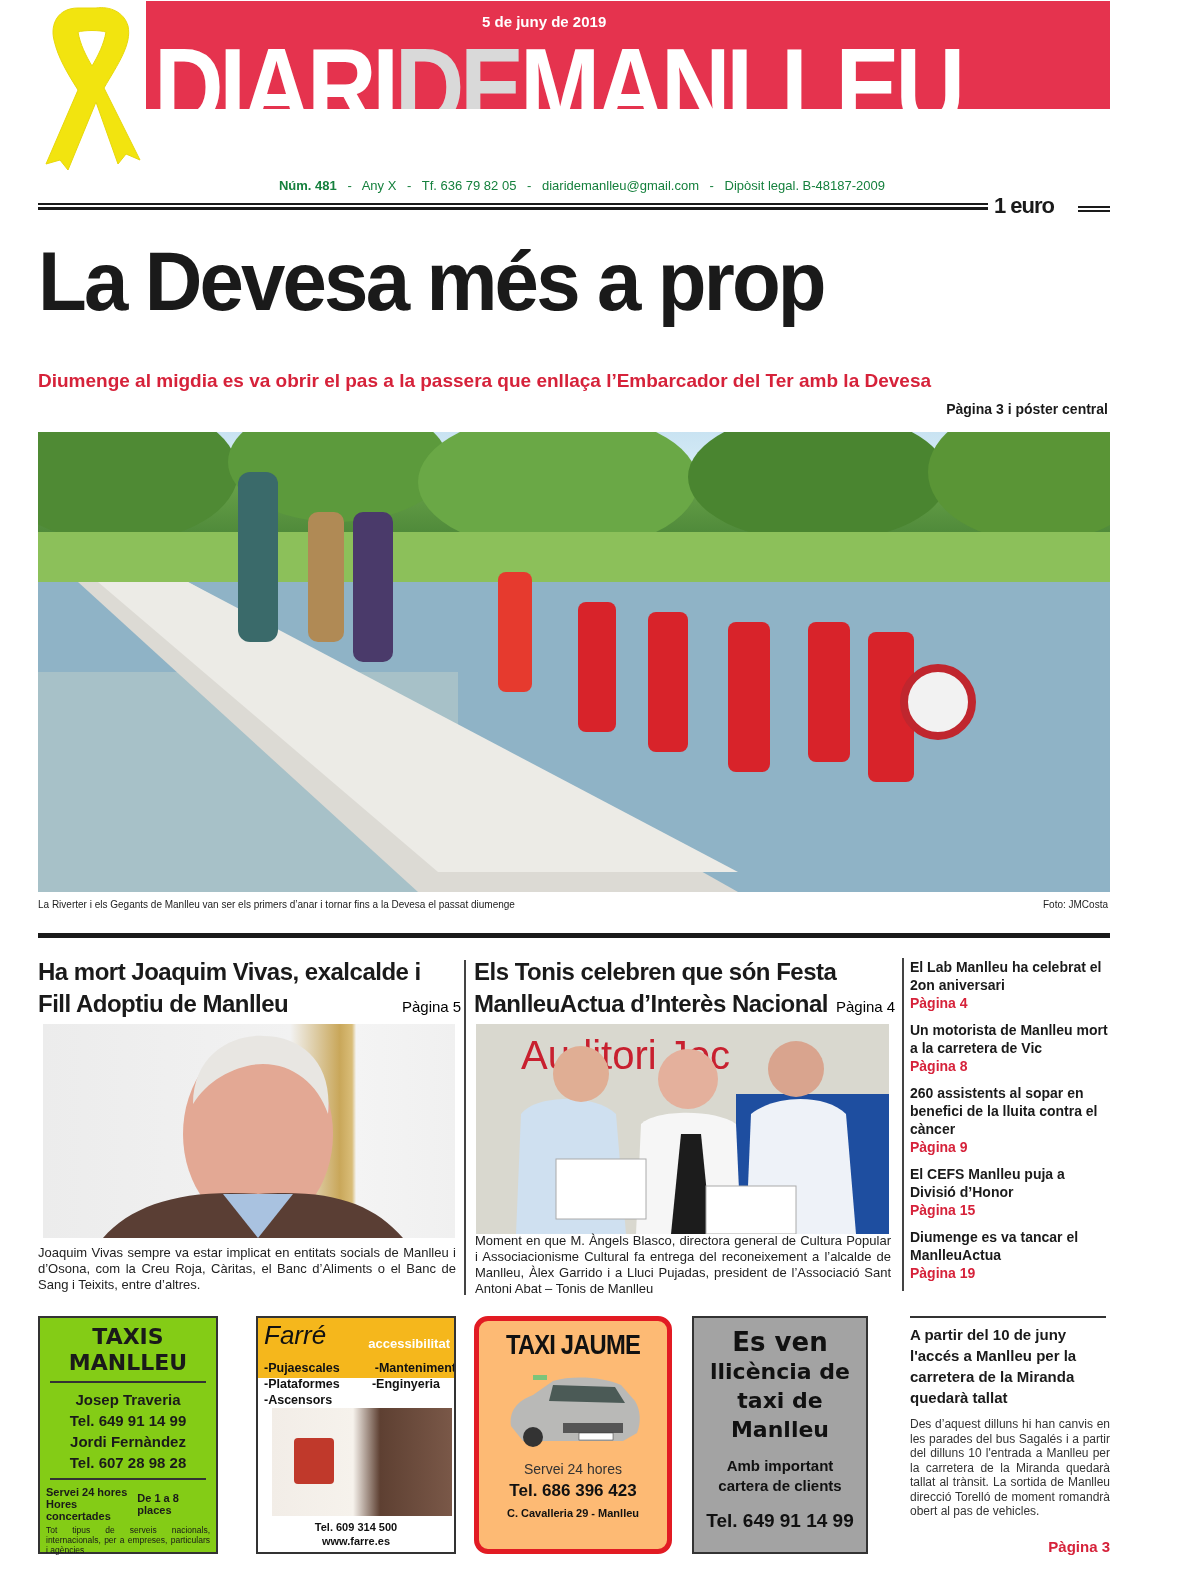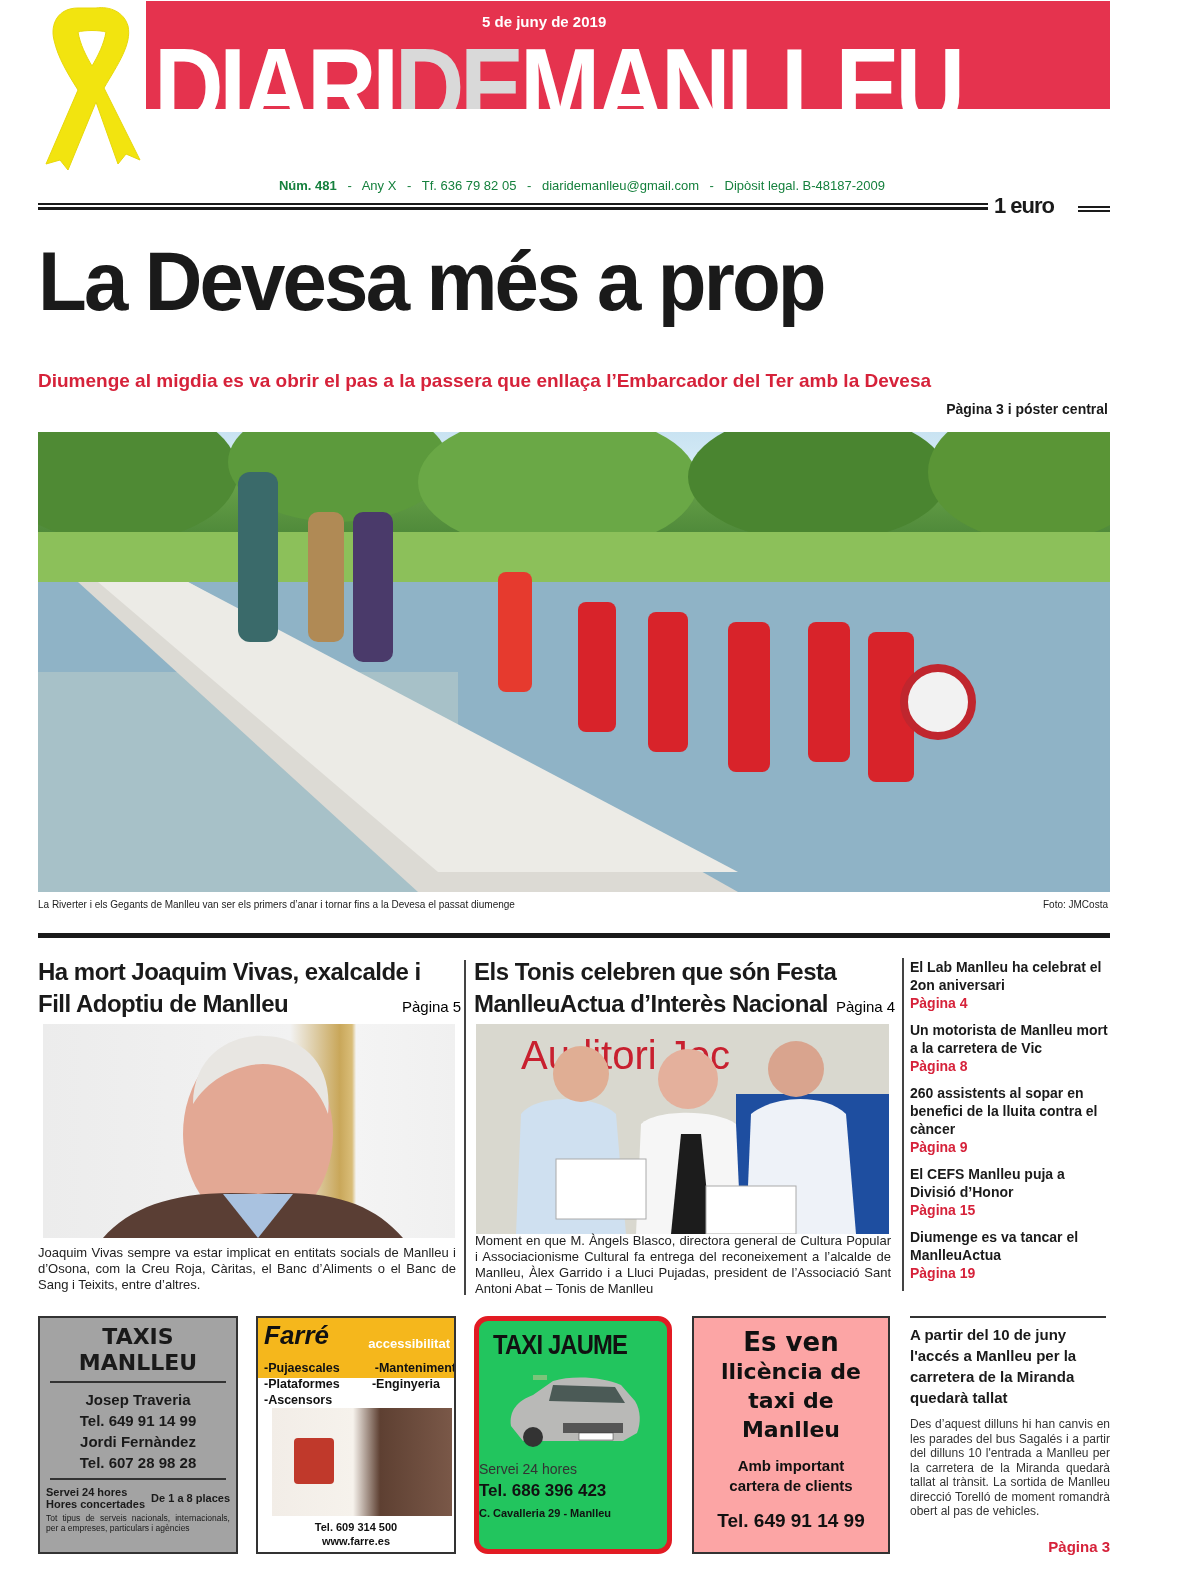--- a/index.html
+++ b/index.html
@@ -105,57 +105,57 @@
 
     
     .briefs { position: absolute; top: 958px; left: 910px; width: 200px; }
     .brief { margin-bottom: 9px; }
     .brief-title { font-weight: bold; font-size: 14px; line-height: 18px; color: #1a1a1a; }
     .brief-page { font-weight: bold; font-size: 14px; line-height: 18px; color: #d6223a; }
 
     
     .ad { position: absolute; top: 1316px; height: 238px; }
     .ad-taxis {
-      left: 38px; width: 200px; background: #a3a3a3; border: 2px solid #333; padding: 6px 6px 4px;
+      left: 38px; width: 180px; background: #84cc16; border: 2px solid #333; padding: 6px 6px 4px;
       text-align: center; color: #1a1a1a;
     }
     .ad-taxis .t1 { font-family: "DejaVu Sans", sans-serif; font-weight: bold; font-size: 22px; line-height: 26px; }
     .ad-taxis hr { border: 0; border-top: 2px solid #333; margin: 5px 4px 6px; }
     .ad-taxis .name { font-weight: bold; font-size: 15px; line-height: 21px; }
     .ad-taxis .bot { display: flex; justify-content: space-between; font-weight: bold; font-size: 11px; text-align: left; }
     .ad-taxis .small { font-size: 8.5px; line-height: 10px; text-align: justify; margin-top: 3px; }
 
     .ad-farre {
       left: 256px; width: 200px; border: 2px solid #333; background: #fff; overflow: hidden;
     }
     .ad-farre .top { background: #f5b71c; height: 46px; position: relative; }
-    .ad-farre .brand { position: absolute; left: 6px; top: 2px; font-style: italic; font-size: 26px; font-weight: bold; color: #111; }
+    .ad-farre .brand { position: absolute; left: 6px; top: 2px; font-style: italic; font-size: 26px; font-weight: normal; color: #111; }
     .ad-farre .tag { position: absolute; right: 4px; top: 18px; font-weight: bold; font-size: 13px; color: #fff; }
     .ad-farre .list { position: absolute; left: 6px; top: 42px; width: 192px; font-weight: bold; font-size: 12.5px; line-height: 16px; color: #111; }
     .ad-farre .list .row { display: flex; justify-content: space-between; }
     .ad-farre .band { position: absolute; top: 46px; left: 0; width: 100%; height: 14px; background: #f5b71c; }
     .ad-farre .img {
       position: absolute; left: 14px; top: 90px; width: 180px; height: 108px;
       background: linear-gradient(90deg, #f2ede7 0%, #f6f2ec 45%, #5e4032 60%, #7a5848 100%);
     }
     .ad-farre .chair { position: absolute; left: 36px; top: 120px; width: 40px; height: 46px; background: #c0392b; border-radius: 4px; }
     .ad-farre .foot { position: absolute; left: 0; bottom: 4px; width: 100%; text-align: center; font-weight: bold; font-size: 11px; line-height: 14px; color: #111; }
 
     .ad-jaume {
-      left: 474px; width: 198px; border: 5px solid #e21b23; border-radius: 14px; background: #22c55e;
-      text-align: left; color: #111;
+      left: 474px; width: 198px; border: 5px solid #e21b23; border-radius: 14px; background: #fdba74;
+      text-align: center; color: #111;
     }
     .ad-jaume .title { margin-top: 8px; font-weight: bold; font-size: 28px; letter-spacing: -1px; transform: scaleX(0.85); }
     .ad-jaume .car { position: relative; margin: 10px auto 0; width: 140px; height: 80px; }
     .ad-jaume .s24 { font-size: 14px; margin-top: 10px; color: #333; }
     .ad-jaume .tel { font-weight: bold; font-size: 17px; margin-top: 4px; }
     .ad-jaume .addr { font-weight: bold; font-size: 11px; margin-top: 6px; }
 
     .ad-venen {
-      left: 692px; width: 198px; background: #fca5a5; border: 2px solid #333; text-align: center; color: #111;
+      left: 692px; width: 176px; background: #a3a3a3; border: 2px solid #333; text-align: center; color: #111;
       padding-top: 10px;
     }
     .ad-venen .big { font-family: "DejaVu Sans", sans-serif; font-weight: bold; font-size: 22px; line-height: 29px; }
     .ad-venen .big.first { font-size: 26px; }
     .ad-venen .mid { font-weight: bold; font-size: 15px; line-height: 20px; margin-top: 12px; }
     .ad-venen .tel { font-weight: bold; font-size: 19px; margin-top: 14px; }
 
     
     .rule-br { position: absolute; top: 1316px; left: 910px; width: 196px; height: 2px; background: #333; }
     .br-head { position: absolute; top: 1324px; left: 910px; width: 196px; font-weight: bold; font-size: 15px; line-height: 21px; color: #1a1a1a; }

